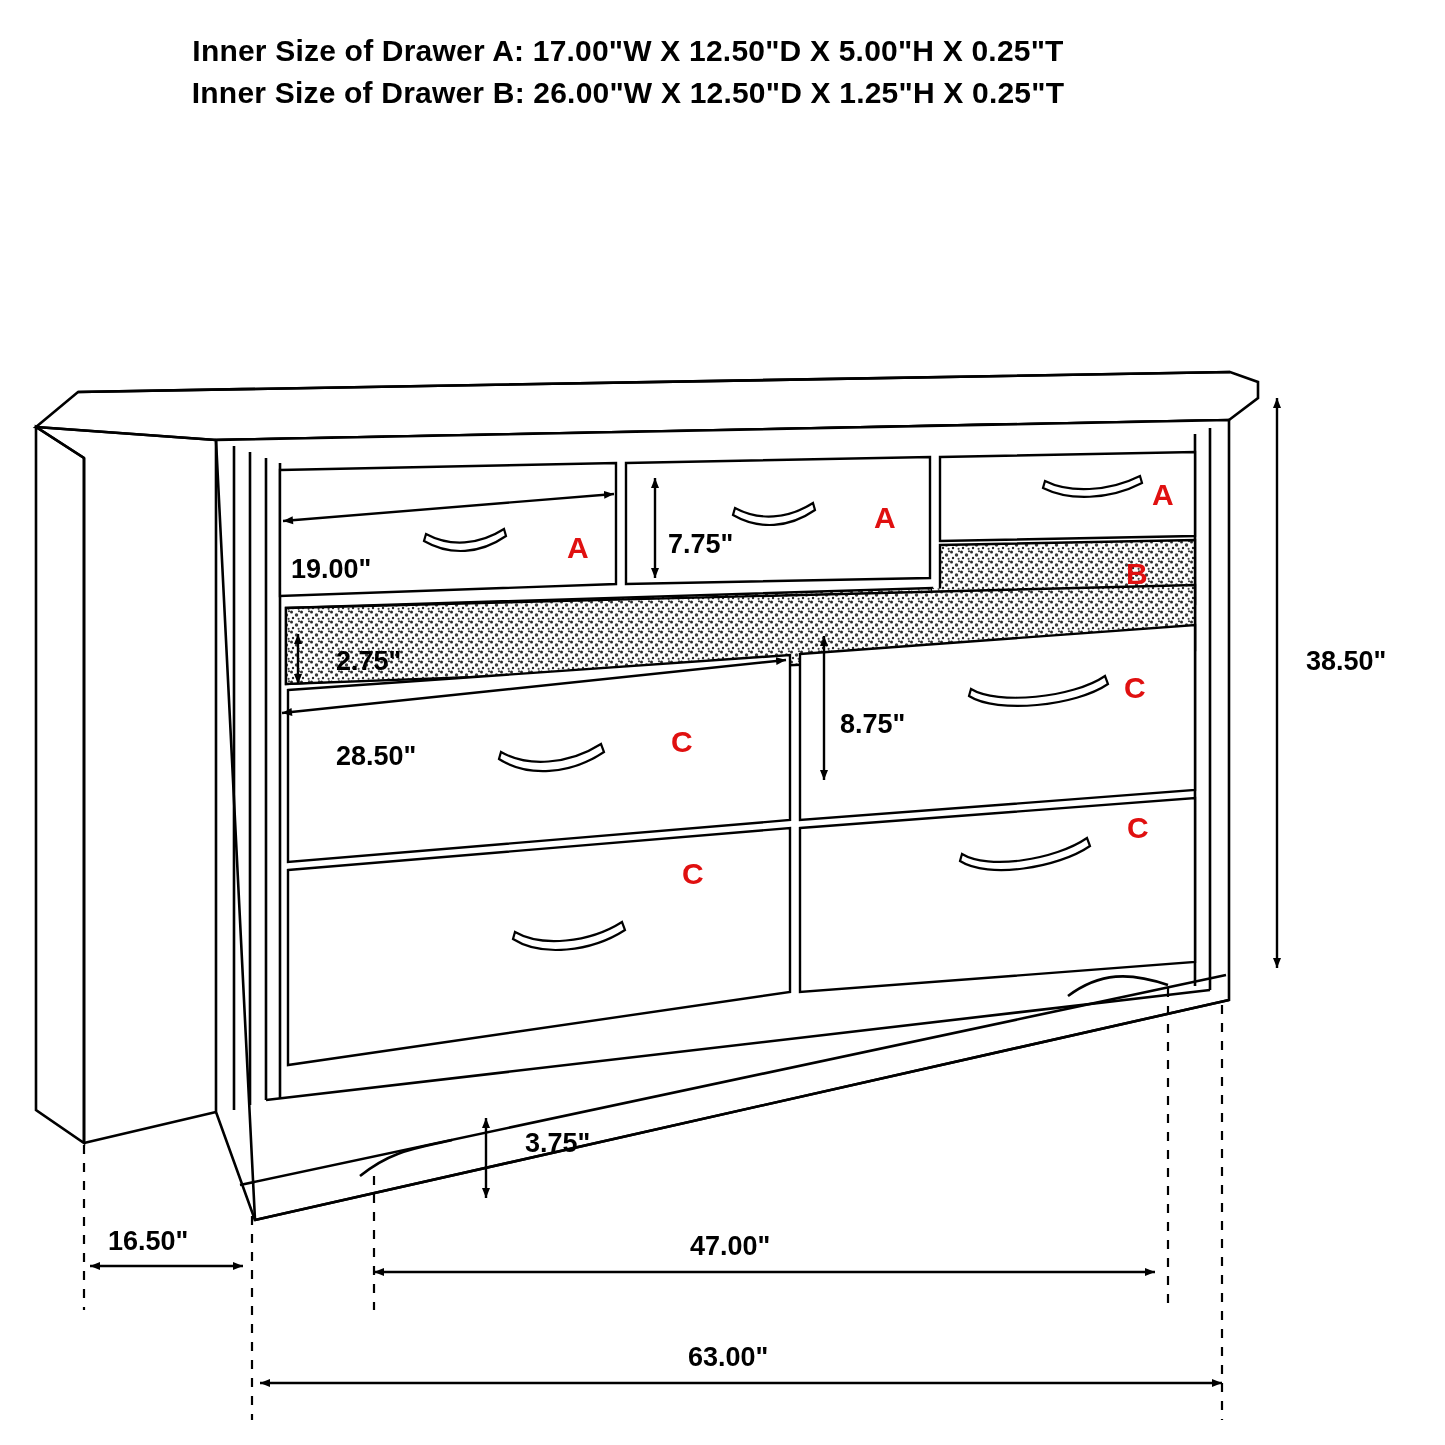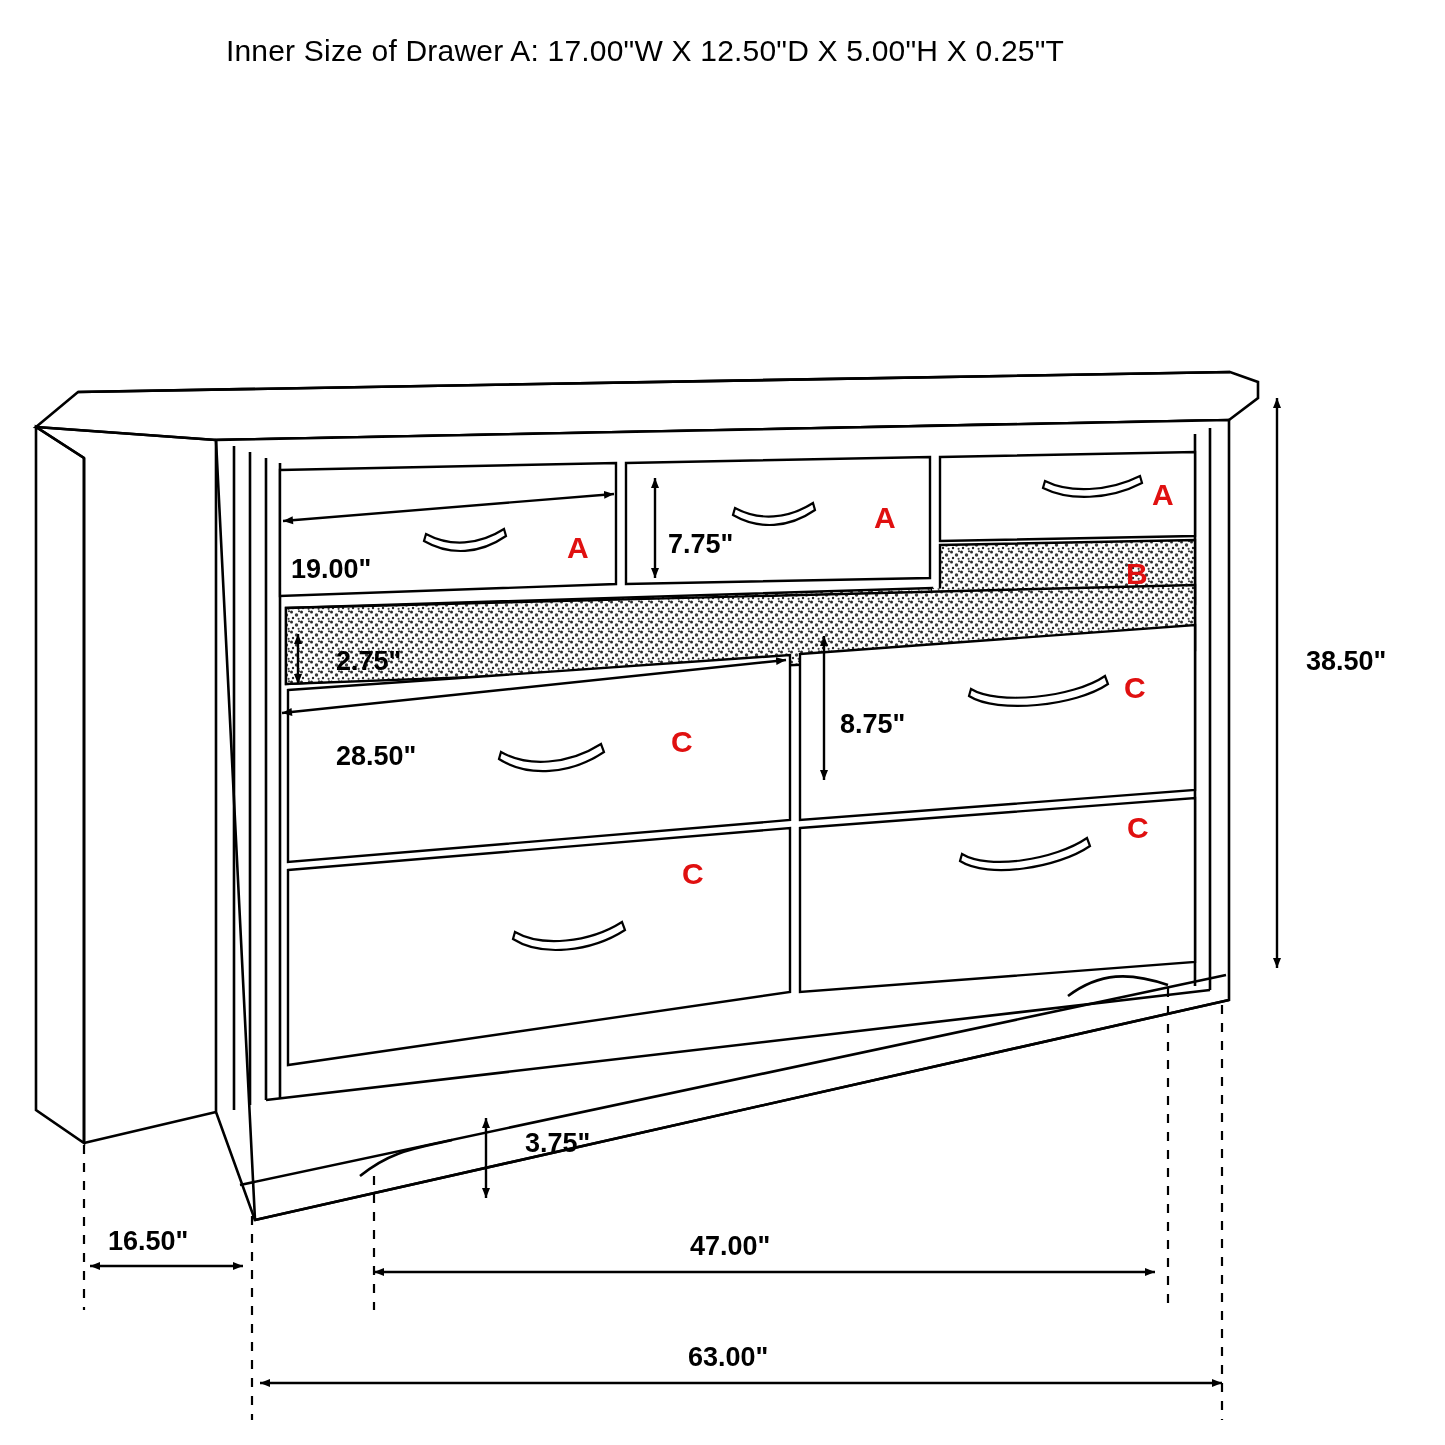--- a/index.html
+++ b/index.html
@@ -20,25 +20,24 @@
     width: 1445px;
     height: 1445px;
   }
   .spec-block {
     position: absolute;
     left: 0;
     top: 30px;
     width: 1256px;
     text-align: center;
     font-size: 30px;
-    font-weight: normal;
+    font-weight: bold;
     color: #000000;
     line-height: 42px;
     letter-spacing: 0.2px;
-    padding-left: 17px;
   }
   .spec-line { white-space: nowrap; }
   svg { display: block; }
   text {
     font-family: "Liberation Sans", sans-serif;
   }
   .dim-label {
     font-size: 27px;
     font-weight: bold;
     fill: #000000;
@@ -47,20 +46,21 @@
     font-size: 30px;
     font-weight: bold;
     fill: #e01010;
   }
 </style>
 </head>
 <body>
 
 <div class="spec-block">
   <div class="spec-line">Inner Size of Drawer A: 17.00"W X 12.50"D X 5.00"H X 0.25"T</div>
+  <div class="spec-line">Inner Size of Drawer B: 26.00"W X 12.50"D X 1.25"H X 0.25"T</div>
 </div>
 
 <svg id="canvas" viewBox="0 0 1445 1445">
   <defs>
     <marker id="arrowEnd" markerWidth="12" markerHeight="12" refX="10" refY="4" orient="auto" markerUnits="userSpaceOnUse">
       <path d="M0,0 L10,4 L0,8 z" fill="#000"></path>
     </marker>
     <marker id="arrowStart" markerWidth="12" markerHeight="12" refX="0" refY="4" orient="auto" markerUnits="userSpaceOnUse">
       <path d="M10,0 L0,4 L10,8 z" fill="#000"></path>
     </marker>

